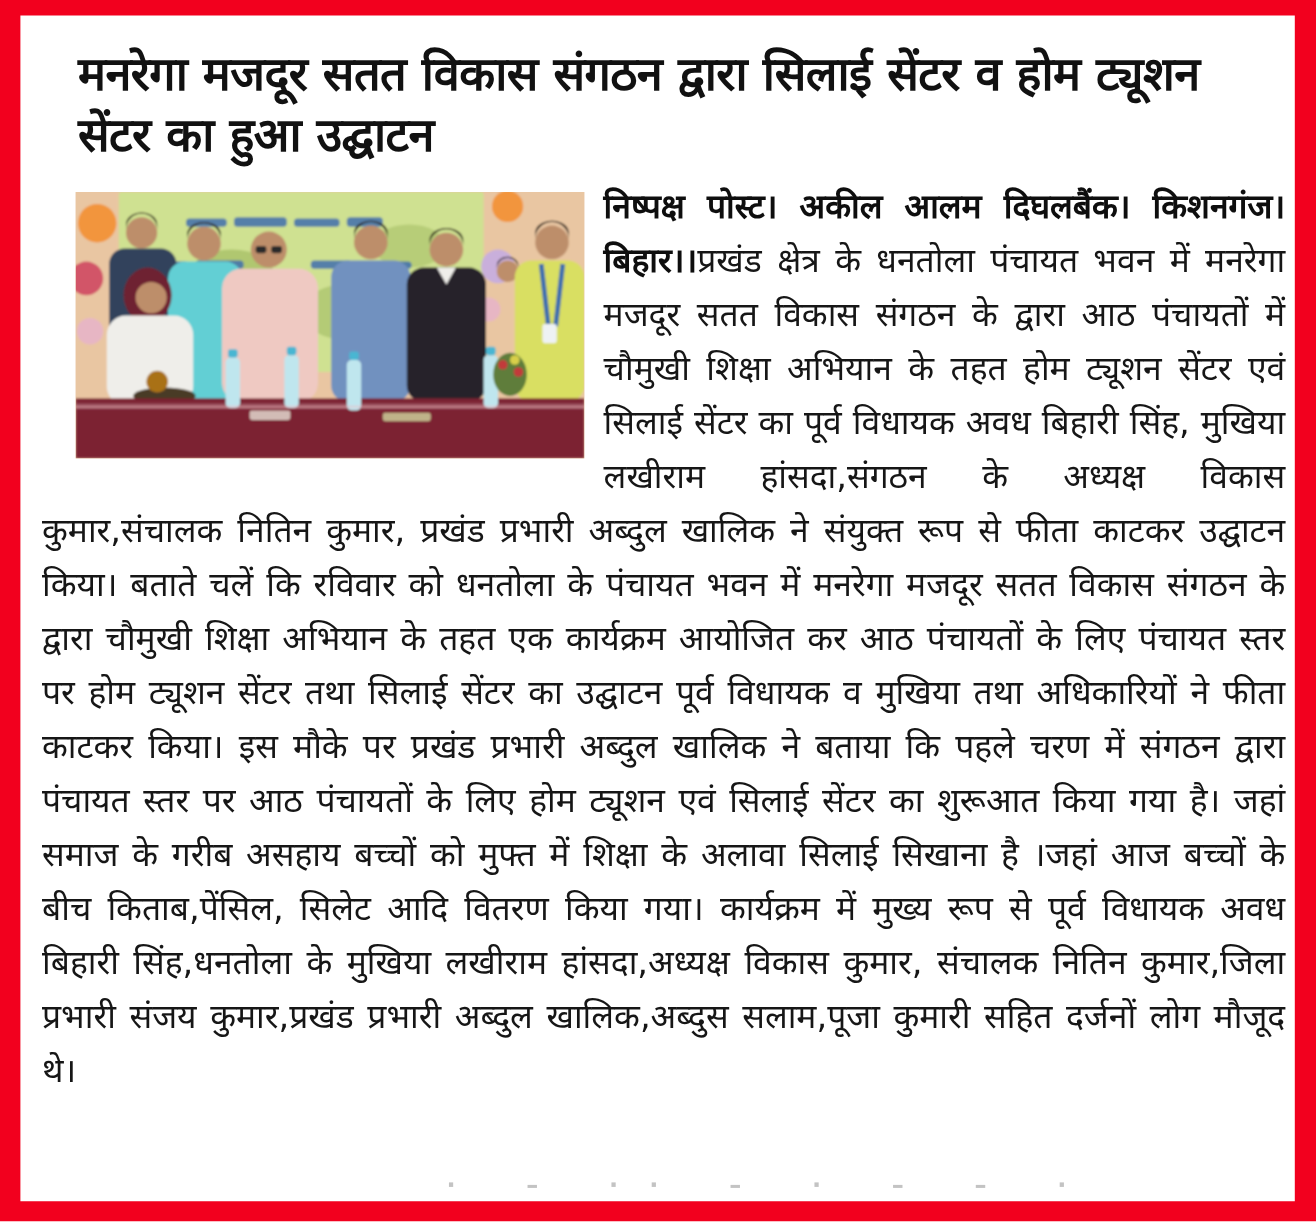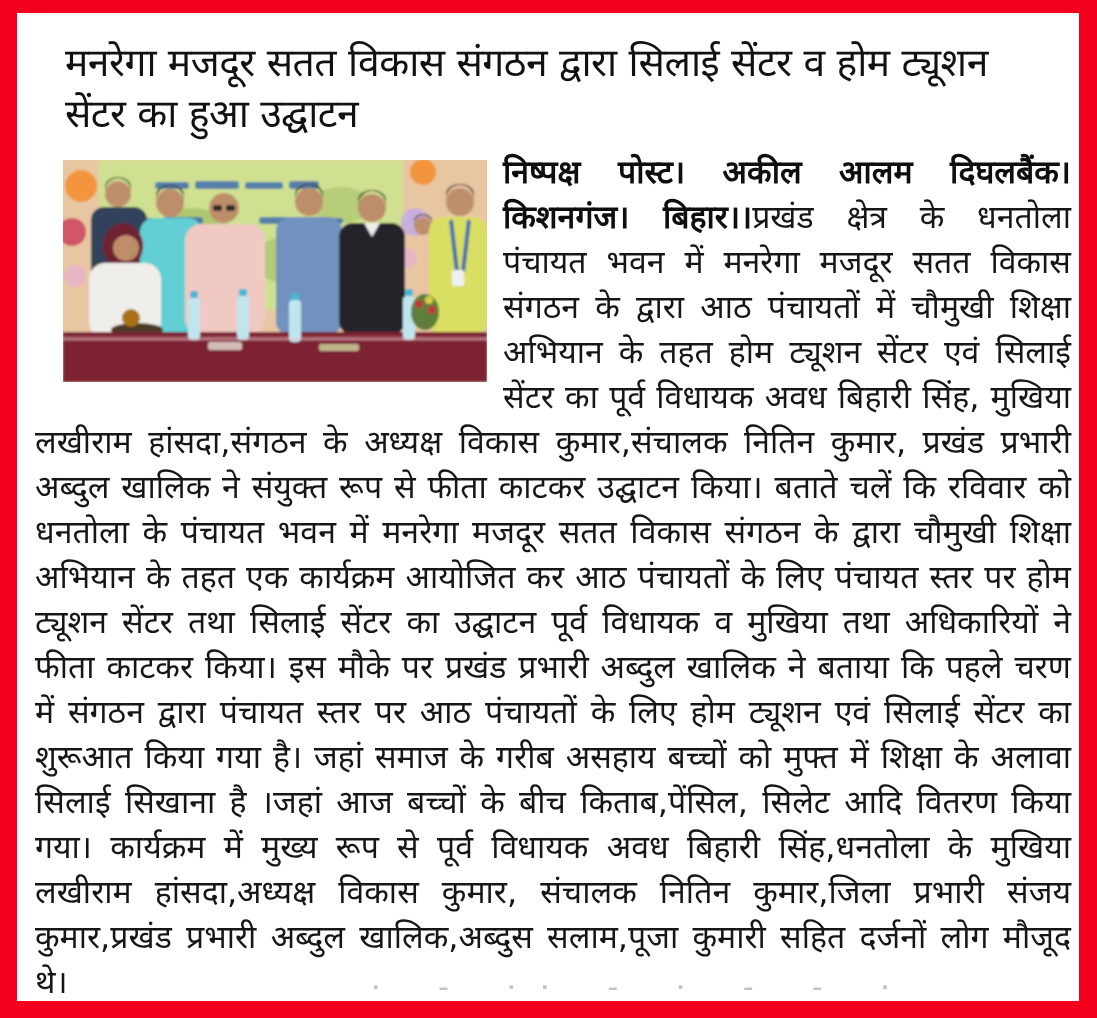--- a/index.html
+++ b/index.html
@@ -25,38 +25,38 @@
   .inner{
     box-sizing:border-box;
     width:100%;height:100%;
     padding:0 8px 0 18px;
     overflow:hidden;
   }
   .headline{
     margin:24px 12px 10px 30px;
     font-size:39px;
     line-height:1.32;
-    font-weight:normal;
+    font-weight:bold;
     letter-spacing:-0.5px;
     color:#111;
   }
   .article-body-wrap{
     margin-top:2px;
   }
   .photo{
     float:left;
     width:424px;height:222px;
     margin:10px 16px 8px 28px;
     background:#e9c6a2;
     overflow:hidden;
   }
   .photo svg{display:block;width:424px;height:222px;}
   .body-text{
     margin:0;
-    font-size:32px;
+    font-size:28px;
     line-height:45px;
     text-align:justify;
     color:#161616;
   }
   .byline{font-weight:bold;color:#0e0e0e;}
   .cutoff-hint{
     position:absolute;
     left:355px;
     bottom:2px;
     font-size:20px;

